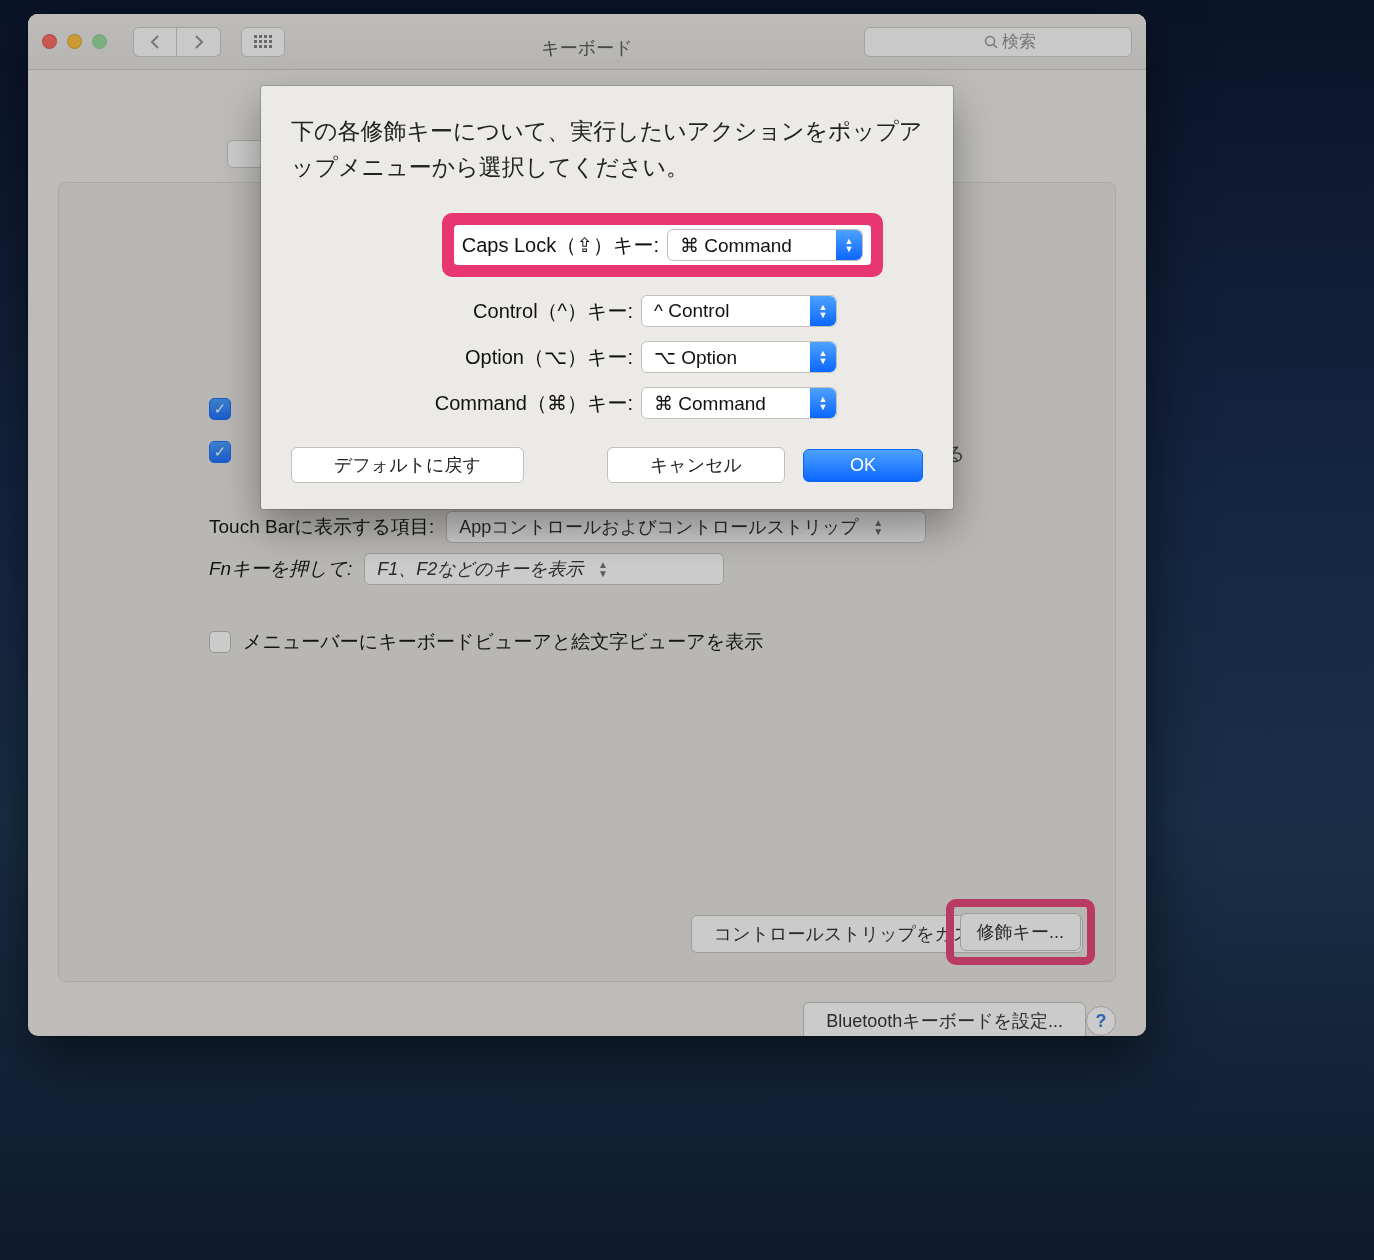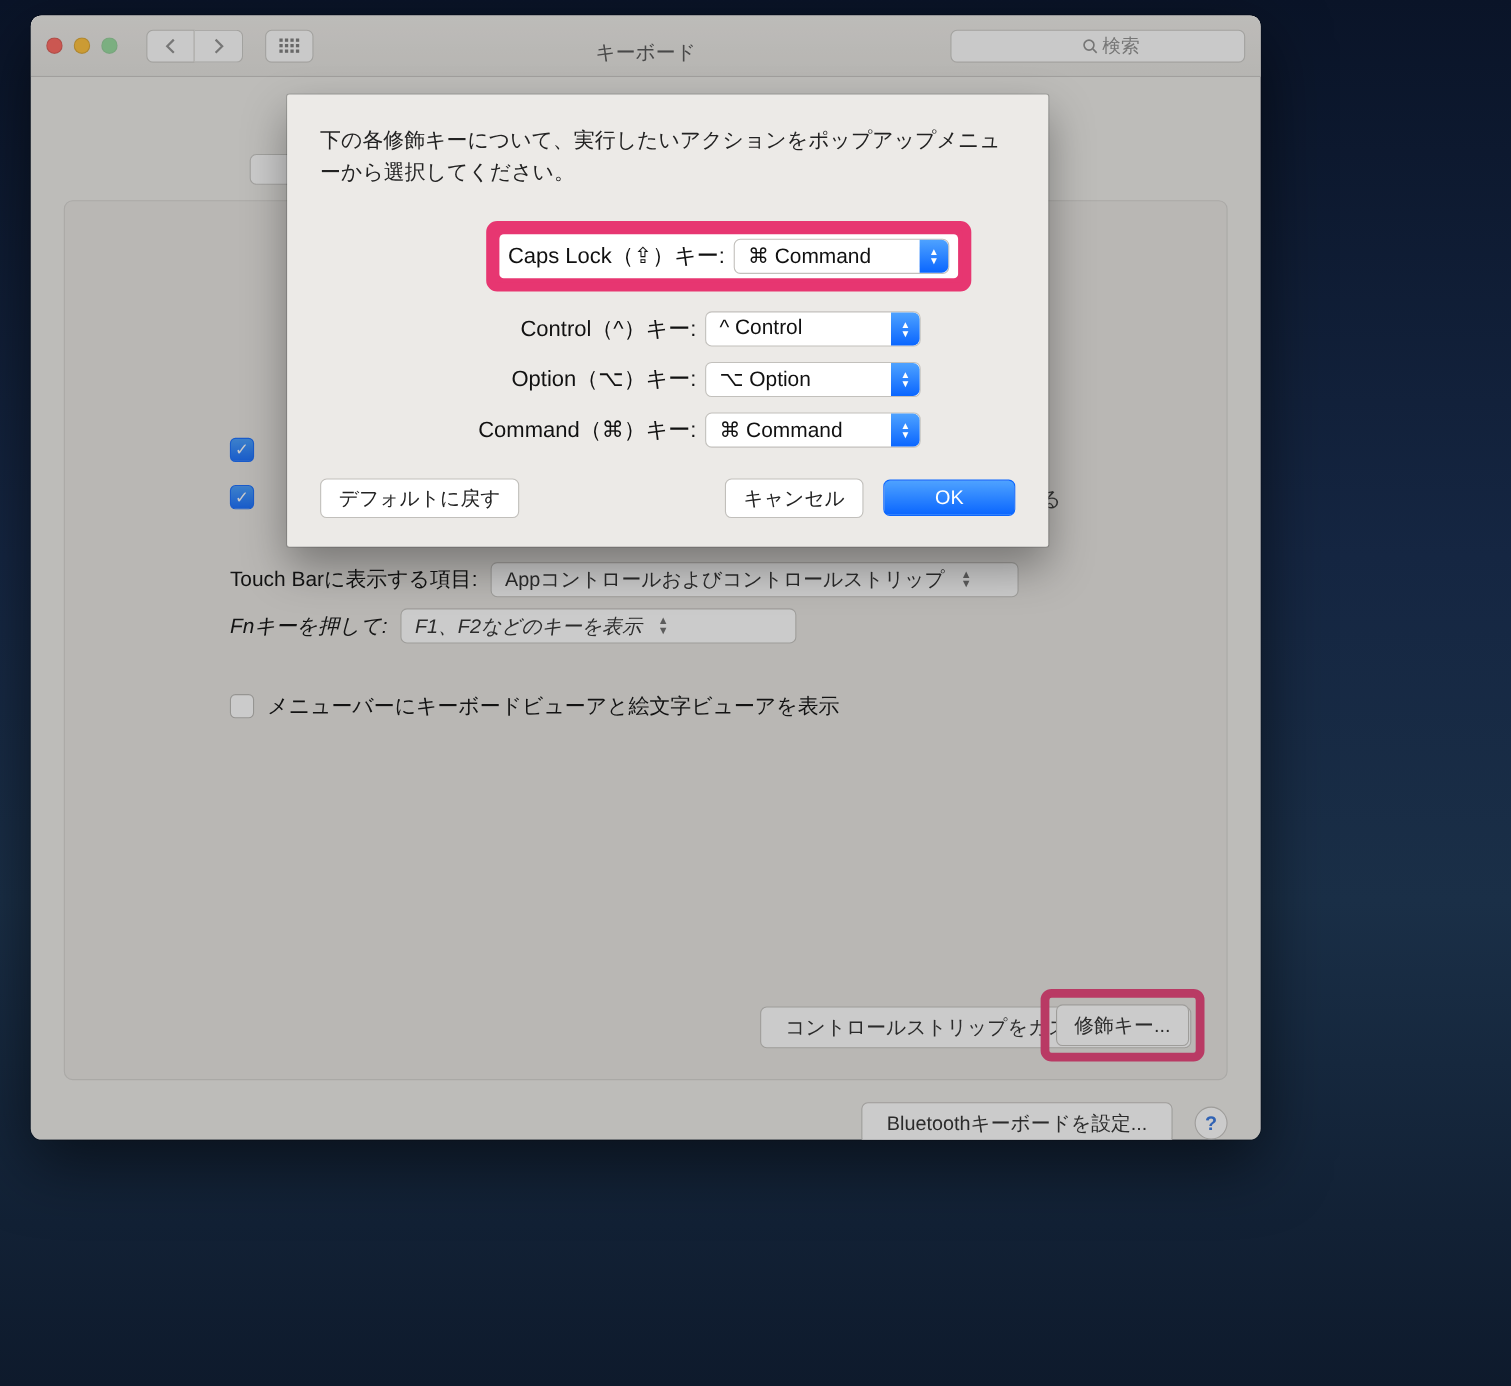--- a/index.html
+++ b/index.html
@@ -164,21 +164,21 @@
     border: 1px solid #c1bfbb;
     border-radius: 6px;
     padding: 6px 18px;
     font-size: 18px;
     color: #222;
   }
   .btn.wide { padding: 6px 22px; }
 
   .under-panel {
     margin: 20px 30px 0 30px;
-    display: flex; justify-content: flex-end; align-items: center; gap: 20px;
+    display: flex; justify-content: flex-end; align-items: center; 
   }
   .help-circle {
     width: 30px; height: 30px;
     border: 1px solid #c1bfbb;
     border-radius: 50%;
     background: #fff;
     display: flex; align-items: center; justify-content: center;
     color: #2a6fe0;
     font-size: 18px;
     font-weight: 600;
@@ -196,21 +196,21 @@
   .sheet {
     position: absolute;
     left: 261px; top: 86px;
     width: 692px;
     background: #eceae7;
     border-radius: 2px;
     box-shadow: 0 18px 40px rgba(0,0,0,0.35), 0 0 0 1px rgba(0,0,0,0.15);
     padding: 28px 30px 26px 30px;
   }
   .sheet .desc {
-    font-size: 19px;
+    font-size: 23px;
     color: #222;
     line-height: 1.55;
     margin-bottom: 28px;
   }
   .sheet .kv {
     display: flex; align-items: center;
     justify-content: flex-end;
     gap: 8px;
     margin-bottom: 14px;
     padding-right: 86px;
@@ -258,21 +258,21 @@
   .sheet-buttons {
     display: flex; align-items: center;
     margin-top: 28px;
   }
   .sheet-buttons .spacer { flex: 1; }
   .btn.default {
     background: linear-gradient(180deg,#4ea2ff,#0a66ff);
     color: #fff;
     border: 1px solid #0a66ff;
   }
-  .sheet-buttons .btn { padding: 5px 16px; font-size: 18px; }
+  .sheet-buttons .btn { padding: 5px 42px; font-size: 18px; }
   .sheet-buttons .gap { width: 18px; }
 
   
   .mod-highlight {
     position: absolute;
     right: 20px; bottom: 16px;
     border: 8px solid #e73671;
     border-radius: 10px;
     padding: 6px;
   }

